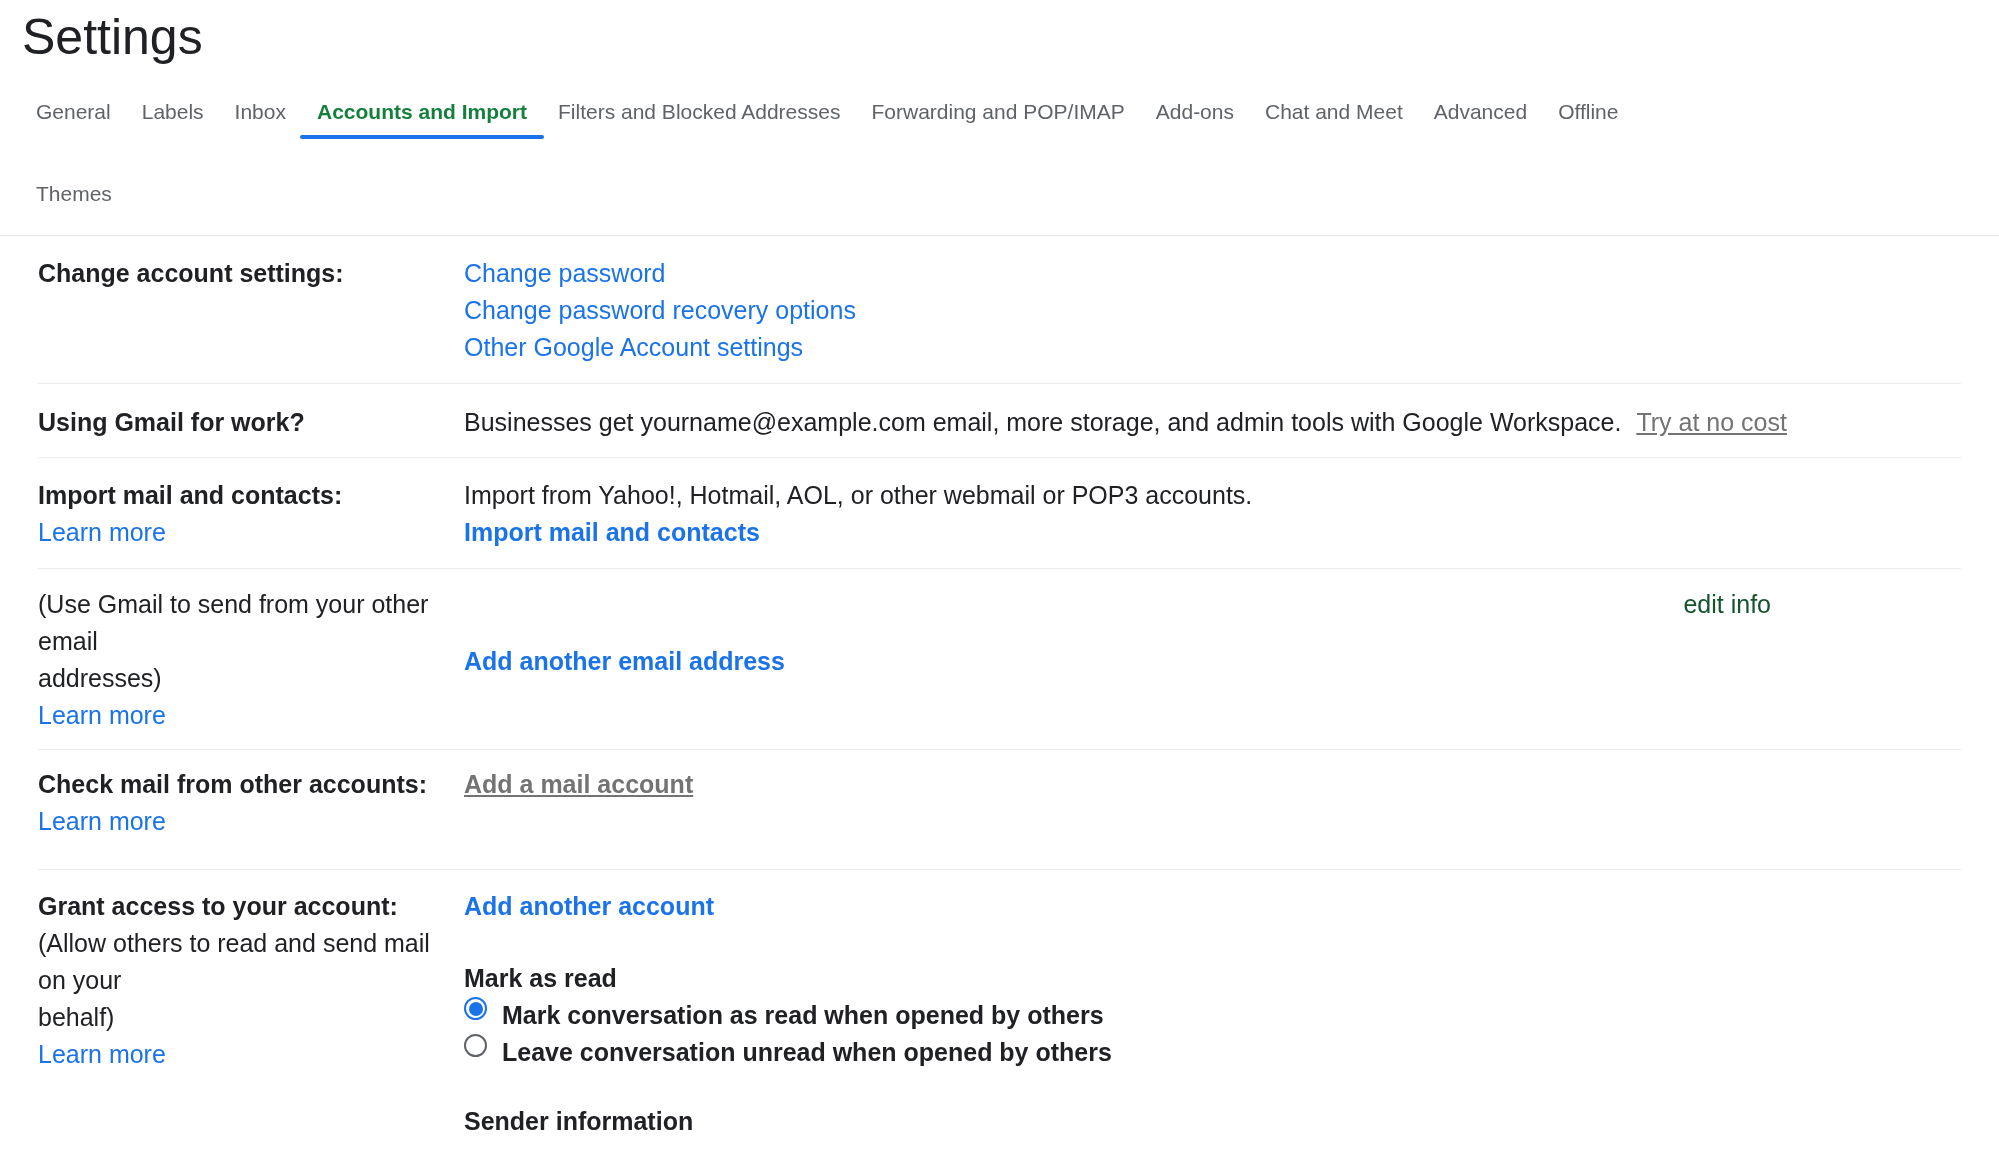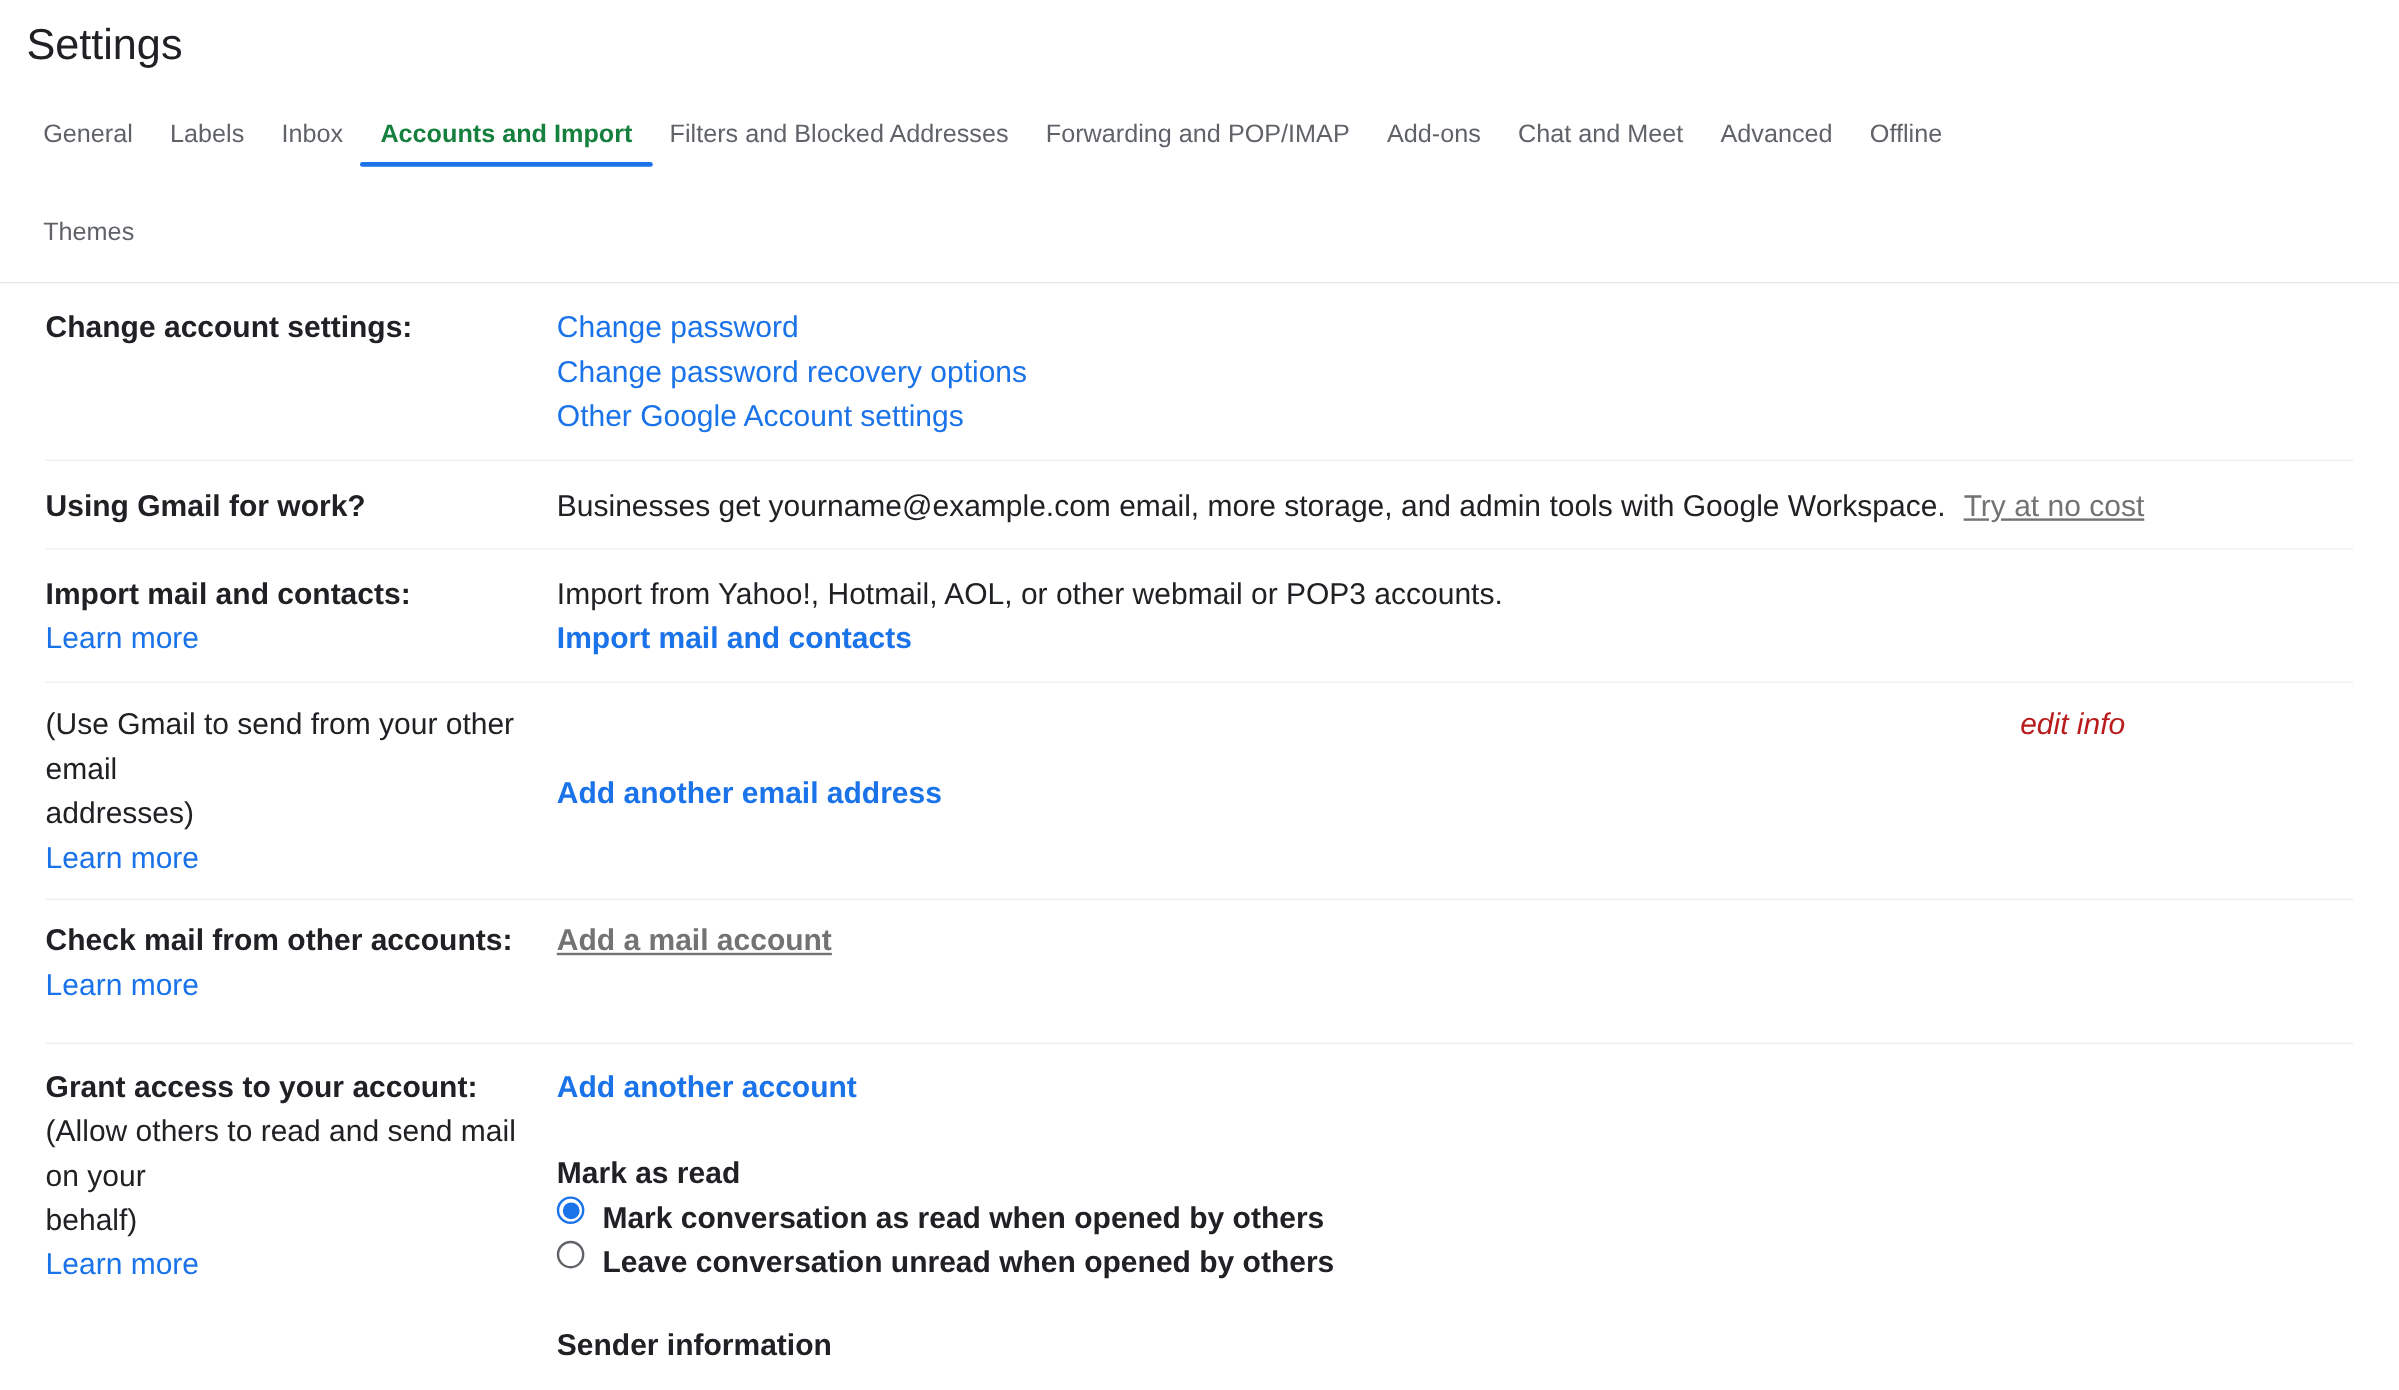--- a/index.html
+++ b/index.html
@@ -10,21 +10,21 @@
   body {
     width: 1999px;
     height: 1158px;
     overflow: hidden;
     font-family: "Liberation Sans", sans-serif;
     color: #202124;
   }
   
   .page-title {
     margin: 14px 0 0 22px;
-    font-size: 36px;
+    font-size: 50px;
     line-height: 46px;
     font-weight: 400;
     color: #202124;
   }
   
   .tabs {
     margin: 30px 36px 0 36px;
     display: flex;
     flex-wrap: wrap;
     column-gap: 31px;
@@ -97,23 +97,22 @@
   .block { display: block; }
   .link-strong { font-weight: 700; }
   .link-ul {
     text-decoration: underline;
     color: #737373;
   }
   .edit-info {
     position: absolute;
     top: 17px;
     right: 190px;
-    color: #b91c1c;
-    cursor: pointer;
-    font-style: italic;
+    color: #14532d;
+    cursor: pointer;
   }
   .action-offset { display: inline-block; margin-top: 57px; }
   .group-mark { margin-top: 35px; }
   .group-sender { margin-top: 32px; }
   .opt-head { font-weight: 700; }
   .radio-row {
     display: flex;
     align-items: flex-start;
     gap: 15px;
     font-weight: 700;

